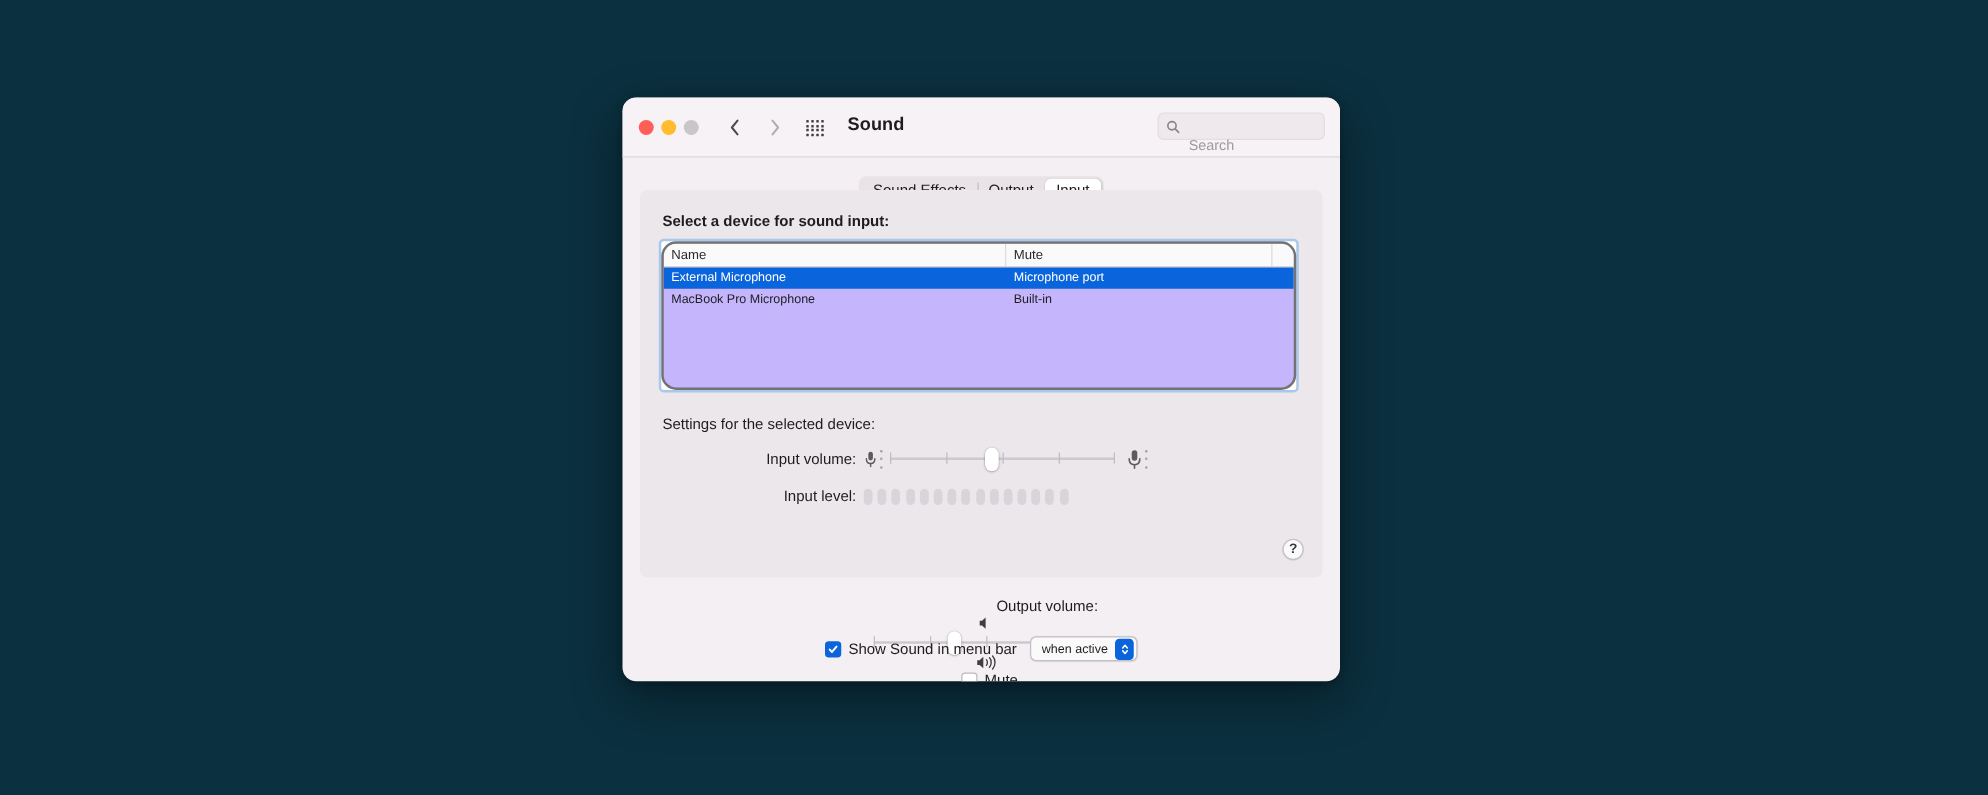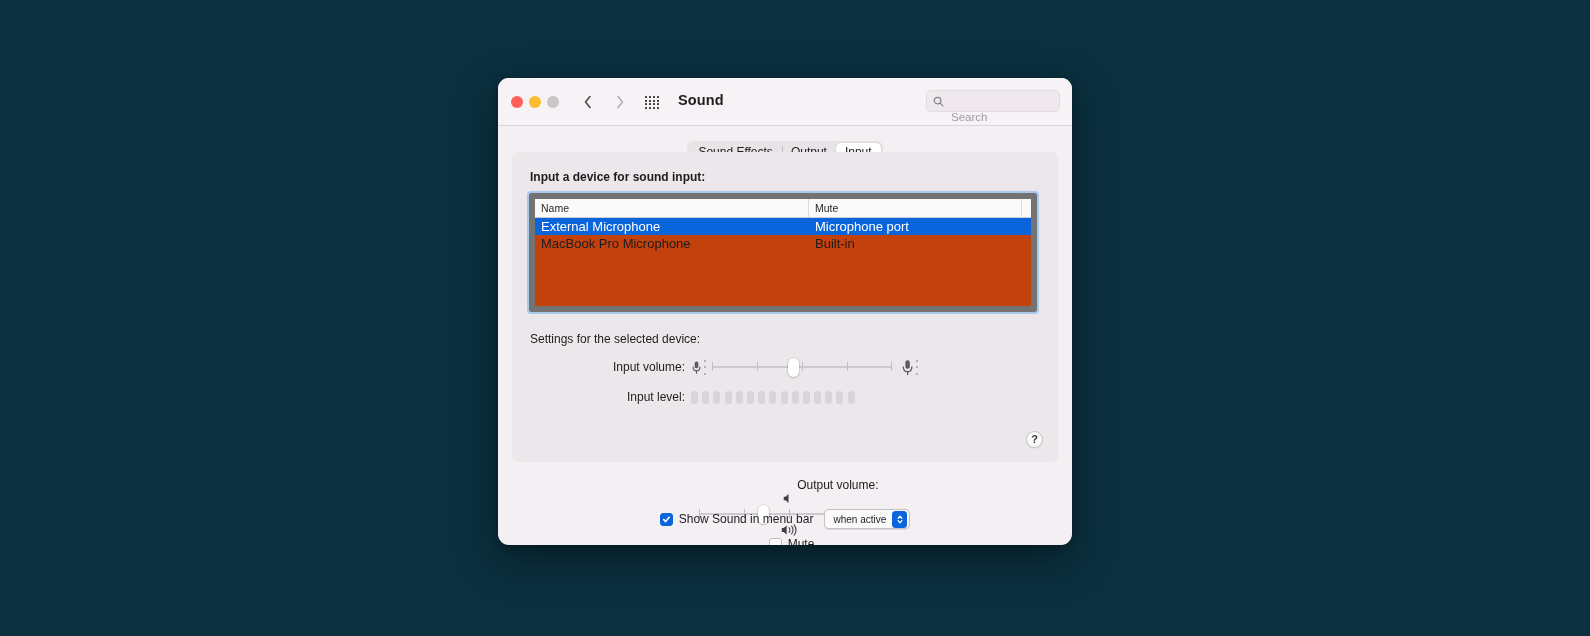--- a/index.html
+++ b/index.html
@@ -162,24 +162,24 @@
     position: absolute;
     left: 15px; top: 39px;
     width: 512px; height: 123px;
     border: 2px solid #a8c8ec;
     border-radius: 4px;
     padding: 0;
     background: #ffffff;
   }
   #table {
     width: 100%; height: 100%;
-    border: 6px solid #737373;
-    border-radius: 2px;
+    border: 2px solid #737373;
+    border-radius: 12px;
     overflow: hidden;
-    background: #c2410c;
+    background: #c4b5fd;
     display: flex;
     flex-direction: column;
   }
   #thead {
     display: flex;
     height: 19px;
     background: #fbfafb;
     border-bottom: 1px solid #cfcbd0;
     flex: 0 0 auto;
   }
@@ -197,21 +197,21 @@
 
   #tbody { flex: 1 1 auto; }
   .trow {
     display: flex;
     height: 17px;
     align-items: center;
     cursor: default;
   }
   .trow.selected { background: #0a65dc; }
   .td {
-    font-size: 13px;
+    font-size: 10px;
     color: #1d1d1f;
     padding-left: 6px;
     white-space: nowrap;
     overflow: hidden;
   }
   .td.c-name { width: 274px; }
   .td.c-type { width: 213px; }
   .trow.selected .td { color: #ffffff; }
 
   
@@ -443,21 +443,21 @@
   <div id="tabbar">
     <div id="tabs">
       <div class="tab sep-after">Sound Effects</div>
       <div class="tab">Output</div>
       <div class="tab active">Input</div>
     </div>
   </div>
 
   <div id="panel">
 
-    <div id="select-label">Input a device for sound input:</div>
+    <div id="select-label">Select a device for sound input:</div>
 
     <div id="table-focus">
       <div id="table">
         <div id="thead">
           <div class="th c-name">Name</div>
           <div class="th c-type">Mute</div>
           <div class="th c-extra"></div>
         </div>
         <div id="tbody">
           <div class="trow selected">

